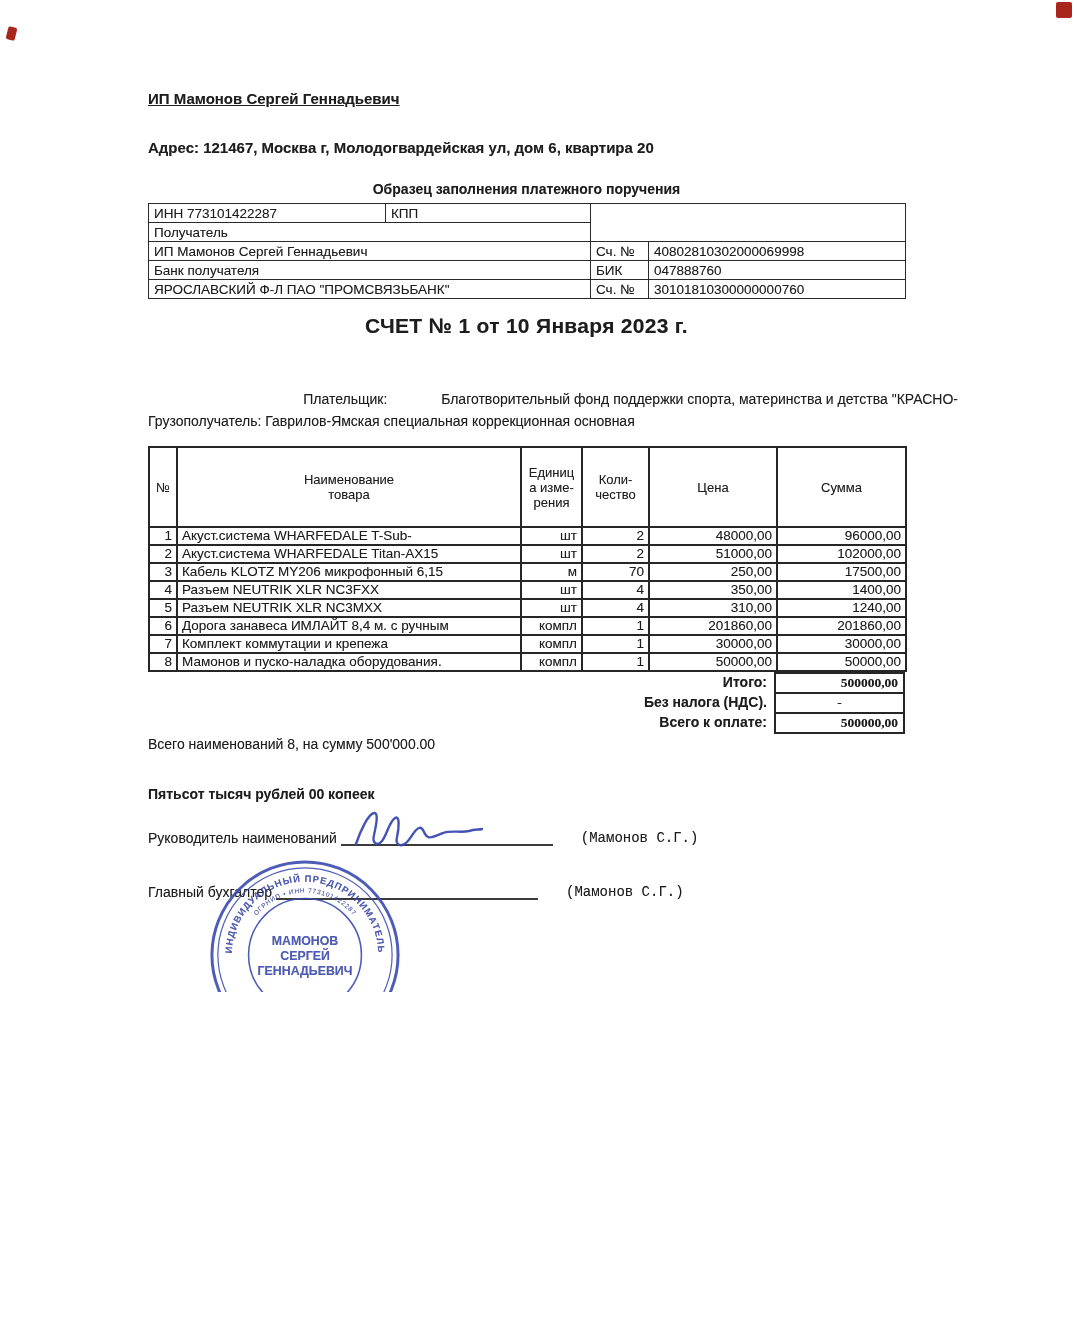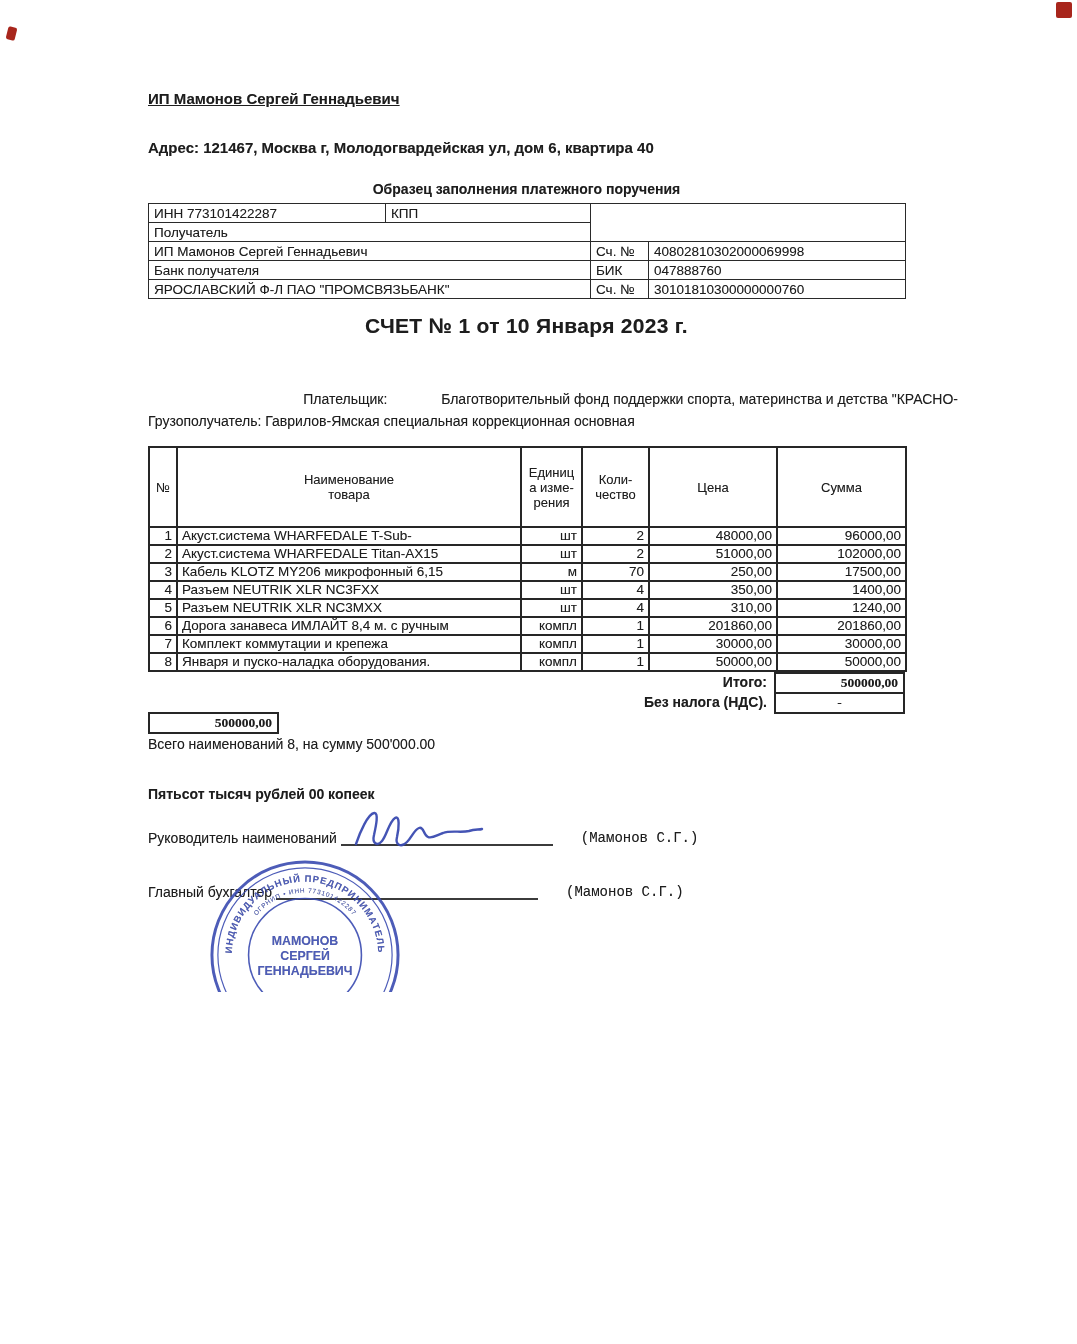--- a/index.html
+++ b/index.html
@@ -71,21 +71,21 @@
 </head>
 <body>
 
 <div class="page">
 
   <div class="artifact artifact-tl"></div>
   <div class="artifact artifact-tr"></div>
   <div class="artifact artifact-bl"></div>
 
   <div class="doc-owner">ИП Мамонов Сергей Геннадьевич</div>
-  <div class="doc-address">Адрес: 121467, Москва г, Молодогвардейская ул, дом 6, квартира 40</div>
+  <div class="doc-address">Адрес: 121467, Москва г, Молодогвардейская ул, дом 6, квартира 20</div>
   <div class="sample-caption">Образец заполнения платежного поручения</div>
 
   <table class="bank-table">
     <colgroup>
         <col style="width:237px">
         <col style="width:205px">
         <col style="width:58px">
         <col style="width:257px">
       </colgroup>
     <tbody>
@@ -201,39 +201,40 @@
         <tr>
           <td class="c-num">7</td>
           <td class="c-name">Комплект коммутации и крепежа</td>
           <td class="c-unit">компл</td>
           <td class="c-qty">1</td>
           <td class="c-price">30000,00</td>
           <td class="c-sum">30000,00</td>
         </tr>
         <tr>
           <td class="c-num">8</td>
-          <td class="c-name">Января и пуско-наладка оборудования.</td>
+          <td class="c-name">Мамонов и пуско-наладка оборудования.</td>
           <td class="c-unit">компл</td>
           <td class="c-qty">1</td>
           <td class="c-price">50000,00</td>
           <td class="c-sum">50000,00</td>
         </tr>
       </tbody>
     </table>
 
     <div class="totals">
       <div class="total-row">
         <div class="total-label">Итого:</div>
         <div class="total-value">500000,00</div>
       </div>
       <div class="total-row">
         <div class="total-label">Без налога (НДС).</div>
         <div class="total-value center">-</div>
       </div>
       <div class="total-row">
+        <div class="total-label">Всего к оплате:</div>
         <div class="total-value">500000,00</div>
       </div>
     </div>
   </div>
 
   <div class="summary-count">Всего наименований 8, на сумму 500'000.00</div>
   <div class="summary-words">Пятьсот тысяч рублей 00 копеек</div>
 
   <div class="sig-row sig-director">
     <span class="sig-label">Руководитель наименований</span>

